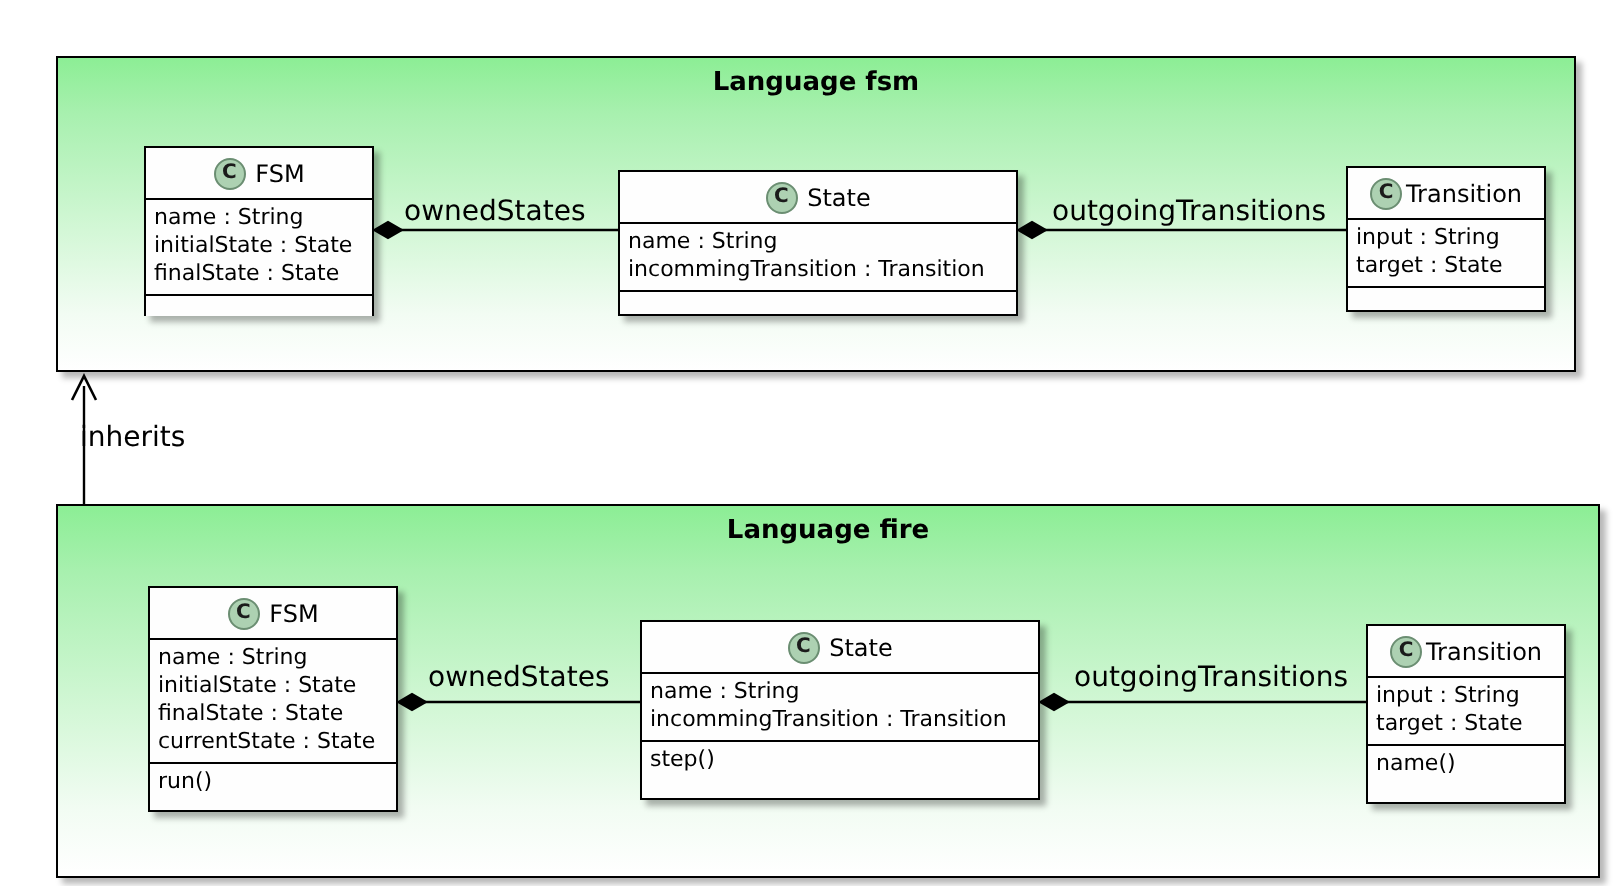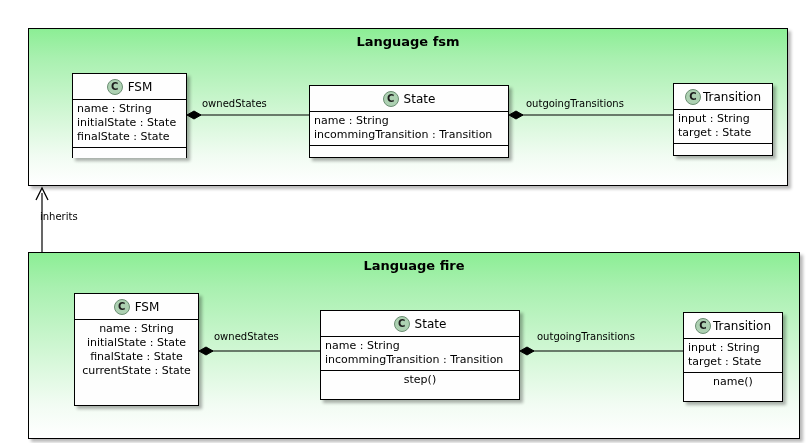--- a/index.html
+++ b/index.html
@@ -87,37 +87,36 @@
     white-space: nowrap;
   }
   .compartment {
     border-bottom: 1px solid #000000;
     box-sizing: border-box;
     padding: 2px 4px 3px 4px;
     background: #FEFEFE;
   }
   .compartment:last-child {
     border-bottom: none;
-    text-align: center;
   }
   .compartment.empty {
     height: 10px;
     padding: 0;
   }
   .member {
     font-size: 11px;
     line-height: 14px;
     white-space: nowrap;
     color: #000000;
   }
 
   
   .edge-label {
     position: absolute;
-    font-size: 10px;
+    font-size: 14px;
     color: #000000;
     white-space: nowrap;
     z-index: 6;
   }
   svg.overlay {
     position: absolute;
     left: 0; top: 0;
     width: 811px;
     height: 443px;
     overflow: visible;
@@ -183,20 +182,23 @@
     <div class="class-header">
       <span class="class-icon">C</span>
       <span class="class-name">FSM</span>
     </div>
     <div class="compartment">
       <div class="member">name : String</div>
       <div class="member">initialState : State</div>
       <div class="member">finalState : State</div>
       <div class="member">currentState : State</div>
     </div>
+    <div class="compartment">
+      <div class="member">run()</div>
+    </div>
   </div>
 
   <div class="uml-class" style="left:320px; top:310px; width:200px; height:90px;">
     <div class="class-header">
       <span class="class-icon">C</span>
       <span class="class-name">State</span>
     </div>
     <div class="compartment">
       <div class="member">name : String</div>
       <div class="member">incommingTransition : Transition</div>

